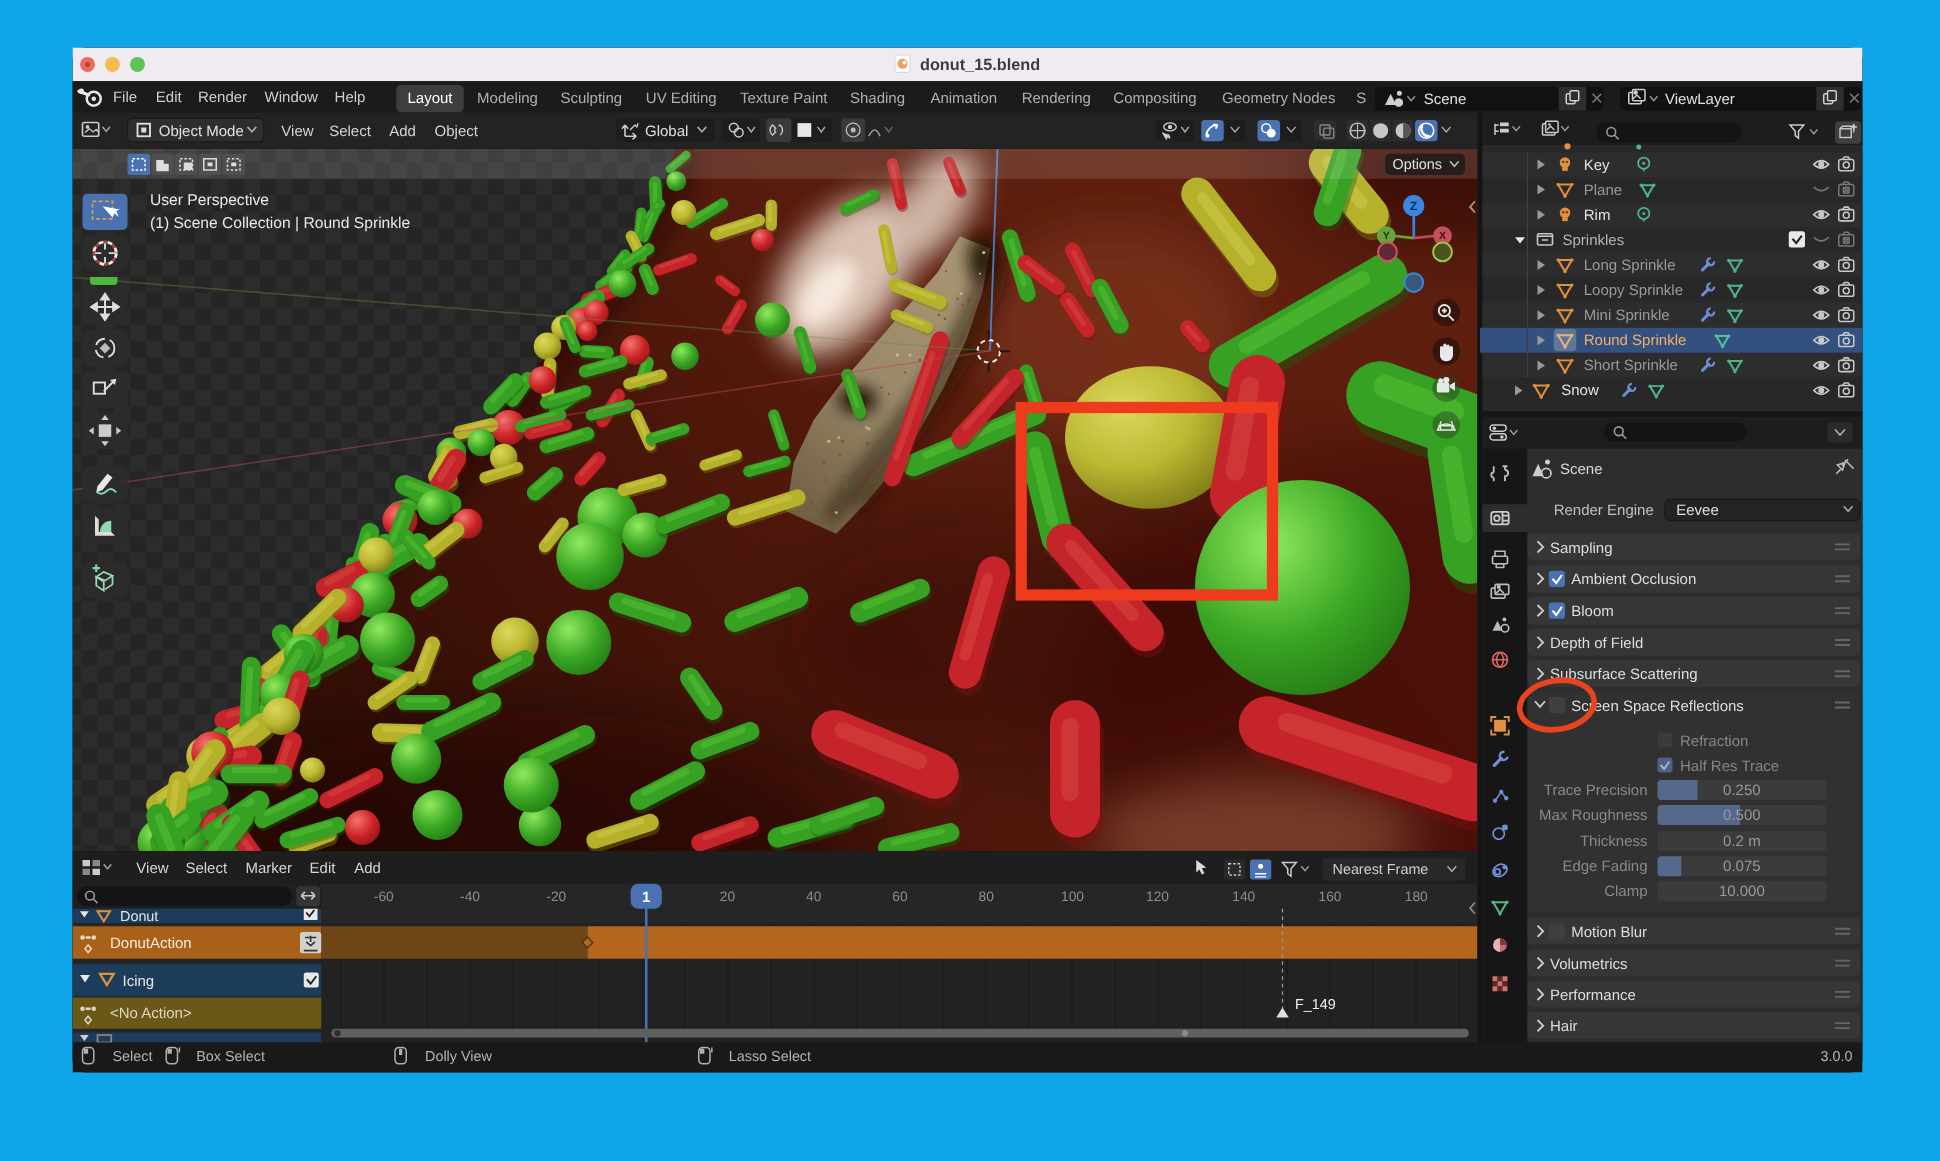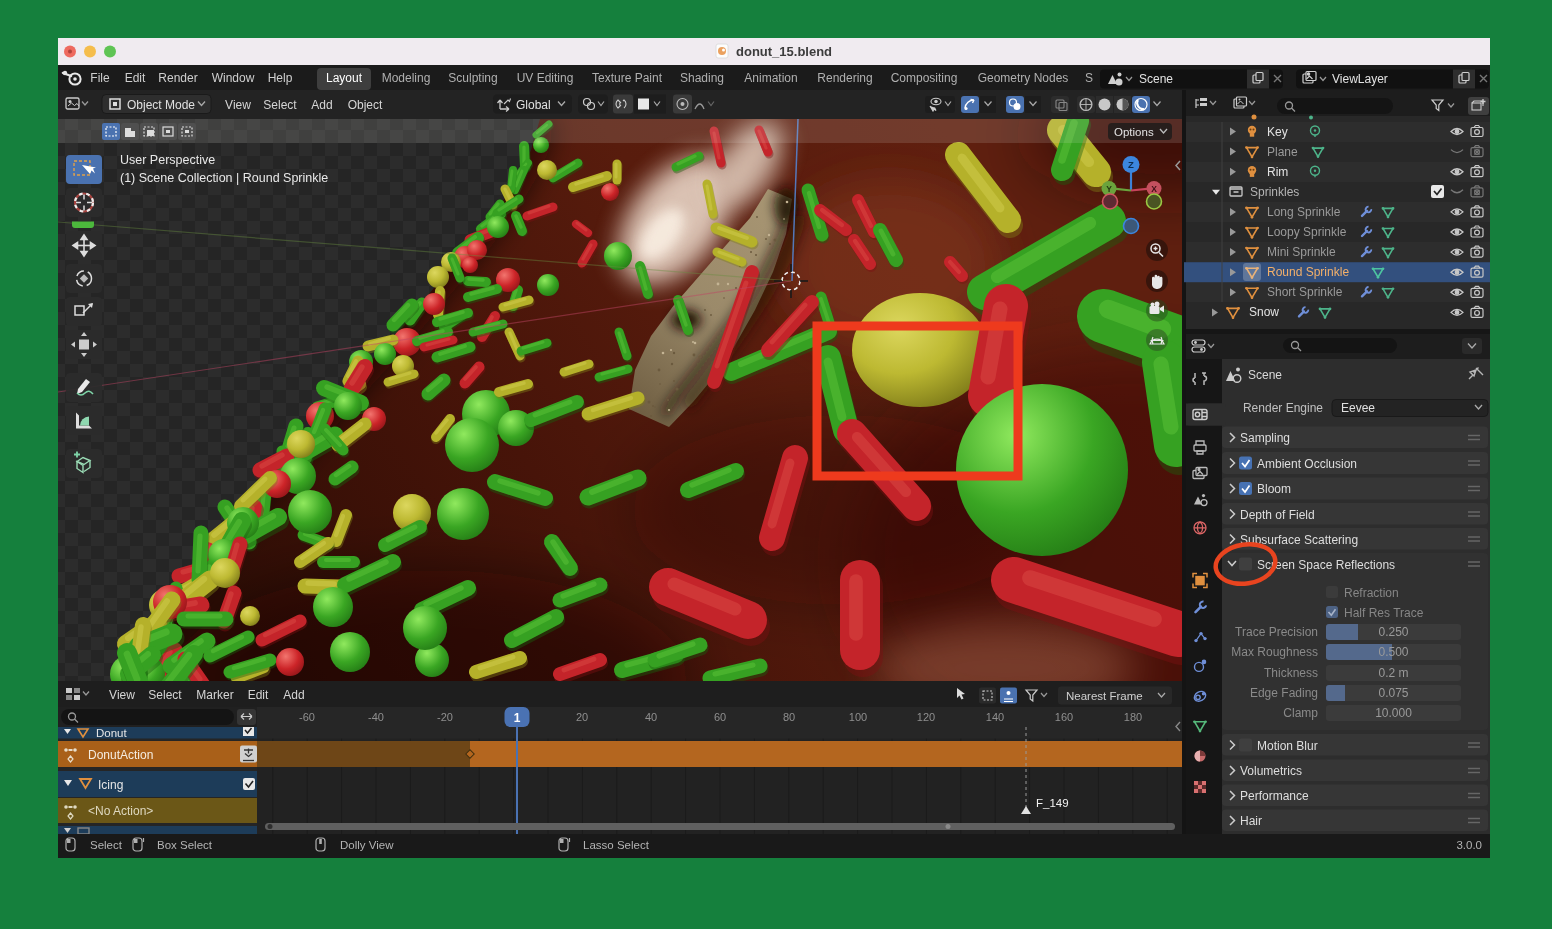--- a/index.html
+++ b/index.html
@@ -1,15 +1,15 @@
 <!DOCTYPE html>
 <html><head><meta charset="utf-8"><title>donut_15.blend</title>
 <style>
 html,body{margin:0;padding:0;background:#000;}
-#page{position:relative;width:1552px;height:929px;background:#15803d;overflow:hidden;font-family:"Liberation Sans",sans-serif;}
+#page{position:relative;width:1552px;height:929px;background:#0ea5e9;overflow:hidden;font-family:"Liberation Sans",sans-serif;}
 #win{position:absolute;left:58px;top:38px;width:1432px;height:820px;border-radius:10px;overflow:hidden;background:#1b1b1b;}
 </style></head>
 <body>
 <div id="page">
     <div id="win"></div>
 <svg width="1432" height="81" viewBox="58 38 1432 81" style="position:absolute;left:58px;top:38px">
 <rect x="58" y="38" width="1432" height="27" fill="#f0ebf0"></rect>
 <circle cx="70" cy="51.5" r="6" fill="#ee6a5f"></circle>
       <circle cx="70" cy="51.5" r="2" fill="#b2443c"></circle>
 <circle cx="90" cy="51.5" r="6" fill="#f5bd4c"></circle>

